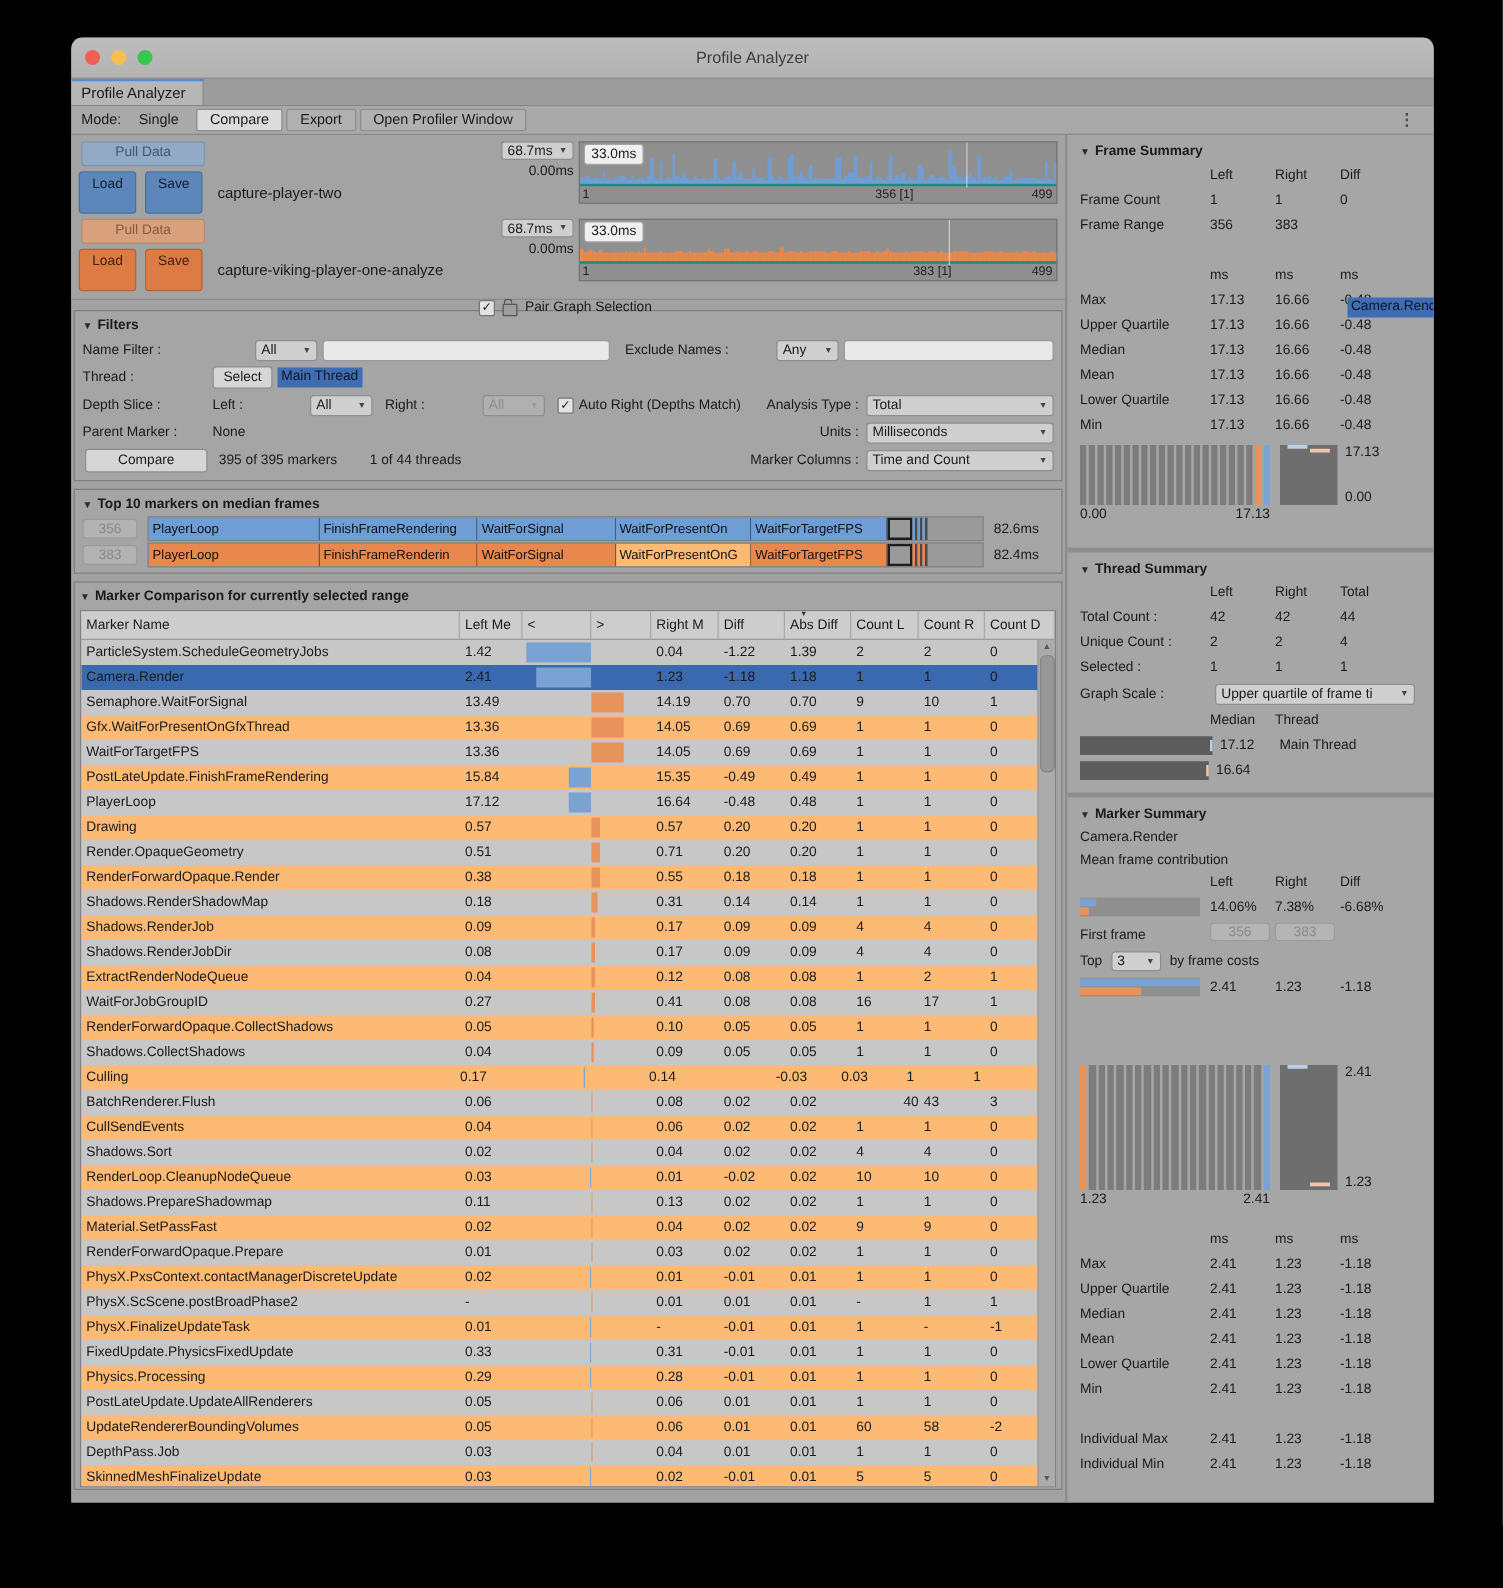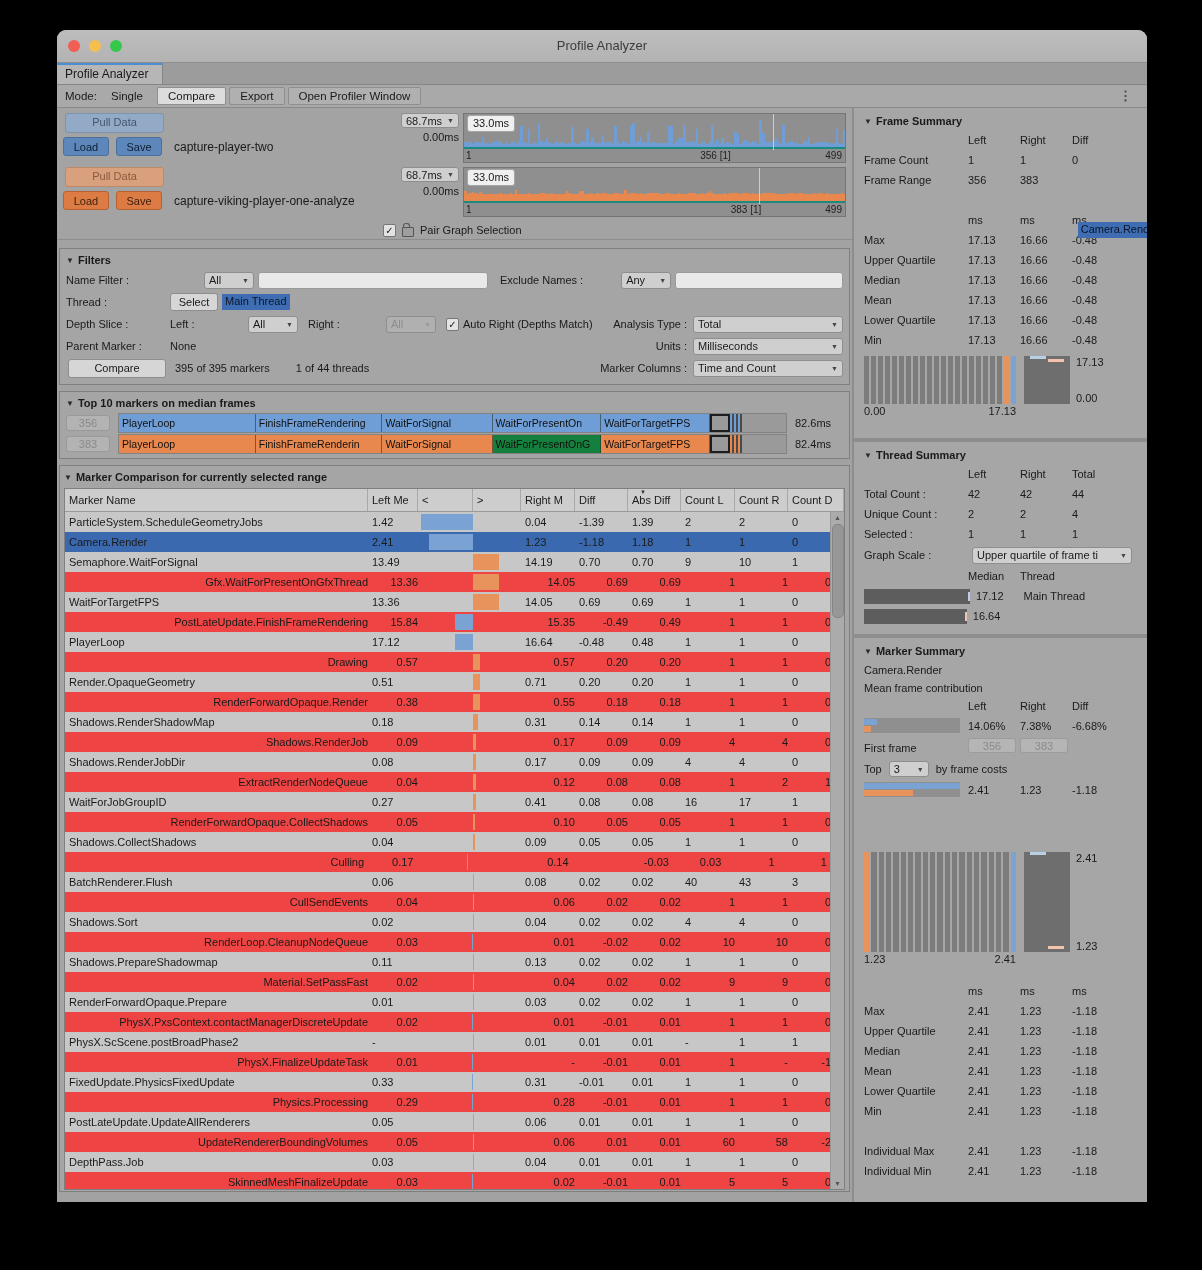--- a/index.html
+++ b/index.html
@@ -30,21 +30,21 @@
   .rightcol{width:295px;border-left:2px solid #8d8d8d;box-sizing:border-box;background:#a6a6a6;
     display:flex;flex-direction:column;}
   
   .captures{height:132px;background:#a3a3a3;border-bottom:1px solid #8d8d8d;padding:5px 6px 0;box-sizing:border-box;position:relative;}
   .caprow{display:flex;margin-bottom:4px;}
   .cap-left{width:332px;}
   .pull{width:97px;height:18px;margin-left:2px;border-radius:3px;text-align:center;line-height:17px;}
   .pull.blue{background:#93aac6;color:#44566e;border:1px solid #7e94ae;}
   .pull.orange{background:#d9a07e;color:#8a5a3c;border:1px solid #bd8a69;}
   .ls-row{display:flex;gap:7px;margin-top:4px;align-items:center;}
-  .lsbtn{width:46px;height:19px;border-radius:3px;text-align:center;line-height:18px;box-sizing:border-box;}
+  .lsbtn{width:46px;height:34px;border-radius:3px;text-align:center;line-height:18px;box-sizing:border-box;}
   .lsbtn.blue{background:#5d87ba;color:#0e1f33;border:1px solid #49719e;}
   .lsbtn.orange{background:#dd7b45;color:#3d1f0c;border:1px solid #b9622f;}
   .cap-name{font-size:12px;margin-left:5px;white-space:nowrap;overflow:hidden;width:196px;}
   .cap-right{flex:1;display:flex;}
   .cap-scale{width:64px;text-align:right;padding-right:4px;}
   .dd{display:inline-flex;justify-content:space-between;align-items:center;background:#cfcfcf;
     border:1px solid #8e8e8e;border-radius:3px;padding:0 4px;box-sizing:border-box;height:17px;color:#1a1a1a;}
   .dd .arr{font-size:7px;color:#444;margin-left:3px;}
   .dd.range{width:58px;height:15px;}
   .scale-zero{margin-top:3px;}
@@ -98,21 +98,21 @@
   .t10foot{display:flex;margin-top:2px;align-items:center;}
   .dd.w100{width:100px;}
   
   .comparison{margin:6px 2px 0;border:1px solid #7f7f7f;background:#a5a5a5;padding:2px 4px 0;box-sizing:border-box;height:727px;}
   .tablebox{margin-top:2px;border:1px solid #808080;background:#c4c4c4;position:relative;height:700px;overflow:hidden;}
   .thead{display:flex;height:22px;background:#cdcdcd;border-bottom:1px solid #9a9a9a;position:relative;}
   .th{line-height:22px;padding-left:4px;border-right:1px solid #a8a8a8;overflow:hidden;white-space:nowrap;box-sizing:border-box;}
   .sortarrow{position:absolute;left:575px;top:0px;font-size:6px;color:#333;}
   .tbody{position:absolute;top:23px;left:0;right:13px;bottom:0;overflow:hidden;}
   .trow{display:flex;height:20px;}
-  .trow.even{background:#c7c7c7;} .trow.odd{background:#ef4444;text-align:right;} .trow.sel{background:#3a69b0;}
+  .trow.even{background:#c7c7c7;} .trow.odd{background:#fdba74;} .trow.sel{background:#3a69b0;}
   .tcell{line-height:20px;padding-left:4px;overflow:hidden;white-space:nowrap;box-sizing:border-box;position:relative;}
   .dbar{position:absolute;top:2px;bottom:2px;}
   .vscroll{position:absolute;right:0;top:23px;bottom:0;width:13px;background:#ababab;border-left:1px solid #999;}
   .varrow{position:absolute;left:0;width:13px;text-align:center;font-size:7px;color:#555;}
   .vthumb{position:absolute;left:1px;top:12px;width:10px;height:92px;background:#979797;border:1px solid #858585;border-radius:5px;}
   
   .rsec{padding:4px 8px 6px 10px;box-sizing:border-box;}
   .rdivider{height:4px;background:#8d8d8d;}
   .rgrid{display:grid;grid-template-columns:104px 52px 52px 60px;}
   .gcell{height:20px;line-height:20px;overflow:hidden;white-space:nowrap;}
@@ -628,21 +628,21 @@
                 <div class="" style="flex: 1 1 0%;"></div>
               </div>
               <div class="t10total">82.6ms</div>
             </div>
             <div class="t10row">
               <div class="fpill">383</div>
               <div class="t10bar">
                 <div class="seg" style="background: rgb(232, 136, 78); width: 20.5%;">PlayerLoop</div>
                 <div class="seg" style="background: rgb(232, 136, 78); width: 19%;">FinishFrameRenderin</div>
                 <div class="seg" style="background: rgb(232, 136, 78); width: 16.5%;">WaitForSignal</div>
-                <div class="seg" style="background: #15803d; width: 16.3%;">WaitForPresentOnG</div>
+                <div class="seg" style="background: #fdba74; width: 16.3%;">WaitForPresentOnG</div>
                 <div class="seg" style="background: rgb(232, 136, 78); width: 16.3%;">WaitForTargetFPS</div>
                 <div class="segbox"></div>
                 <div class="stripe" style="background: rgb(232, 136, 78);"></div>
                 <div class="stripe" style="background: rgb(74, 74, 74);"></div>
                 <div class="stripe" style="background: rgb(232, 136, 78);"></div>
                 <div class="stripe" style="background: rgb(74, 74, 74);"></div>
                 <div class="stripe" style="background: rgb(232, 136, 78);"></div>
                 <div class="stripe" style="background: rgb(74, 74, 74);"></div>
                 <div class="" style="flex: 1 1 0%;"></div>
               </div>
@@ -672,21 +672,21 @@
             </div>
           <div class="tbody" id="comparison-body">
               <div class="trow even">
                 <div class="tcell" style="width: 303px;">ParticleSystem.ScheduleGeometryJobs</div>
                 <div class="tcell" style="width: 50px;">1.42</div>
                 <div class="tcell" style="width: 55px;">
                   <div class="dbar" style="right: 0px; background: rgb(122, 163, 212); width: 52px;"></div>
                 </div>
                 <div class="tcell" style="width: 48px;"></div>
                 <div class="tcell" style="width: 54px;">0.04</div>
-                <div class="tcell" style="width: 53px;">-1.39</div>
+                <div class="tcell" style="width: 53px;">-1.22</div>
                 <div class="tcell" style="width: 53px;">1.39</div>
                 <div class="tcell" style="width: 54px;">2</div>
                 <div class="tcell" style="width: 53px;">2</div>
                 <div class="tcell" style="width: 54px; flex: 1 1 0%;">0</div>
               </div>
               <div class="trow sel">
                 <div class="tcell" style="width: 303px;">Camera.Render</div>
                 <div class="tcell" style="width: 50px;">2.41</div>
                 <div class="tcell" style="width: 55px;">
                   <div class="dbar" style="right: 0px; background: rgb(122, 163, 212); width: 44px;"></div>
@@ -926,21 +926,21 @@
               <div class="trow even">
                 <div class="tcell" style="width: 303px;">BatchRenderer.Flush</div>
                 <div class="tcell" style="width: 50px;">0.06</div>
                 <div class="tcell" style="width: 55px;"></div>
                 <div class="tcell" style="width: 48px;">
                   <div class="dbar" style="left: 0px; background: rgb(232, 147, 92); width: 1px;"></div>
                 </div>
                 <div class="tcell" style="width: 54px;">0.08</div>
                 <div class="tcell" style="width: 53px;">0.02</div>
                 <div class="tcell" style="width: 53px;">0.02</div>
-                <div class="tcell" style="width: 54px;">40</div>
+                <div class="tcell" style="width: 54px; text-align: right;">40</div>
                 <div class="tcell" style="width: 53px;">43</div>
                 <div class="tcell" style="width: 54px; flex: 1 1 0%;">3</div>
               </div>
               <div class="trow odd">
                 <div class="tcell" style="width: 303px;">CullSendEvents</div>
                 <div class="tcell" style="width: 50px;">0.04</div>
                 <div class="tcell" style="width: 55px;"></div>
                 <div class="tcell" style="width: 48px;">
                   <div class="dbar" style="left: 0px; background: rgb(232, 147, 92); width: 1px;"></div>
                 </div>

